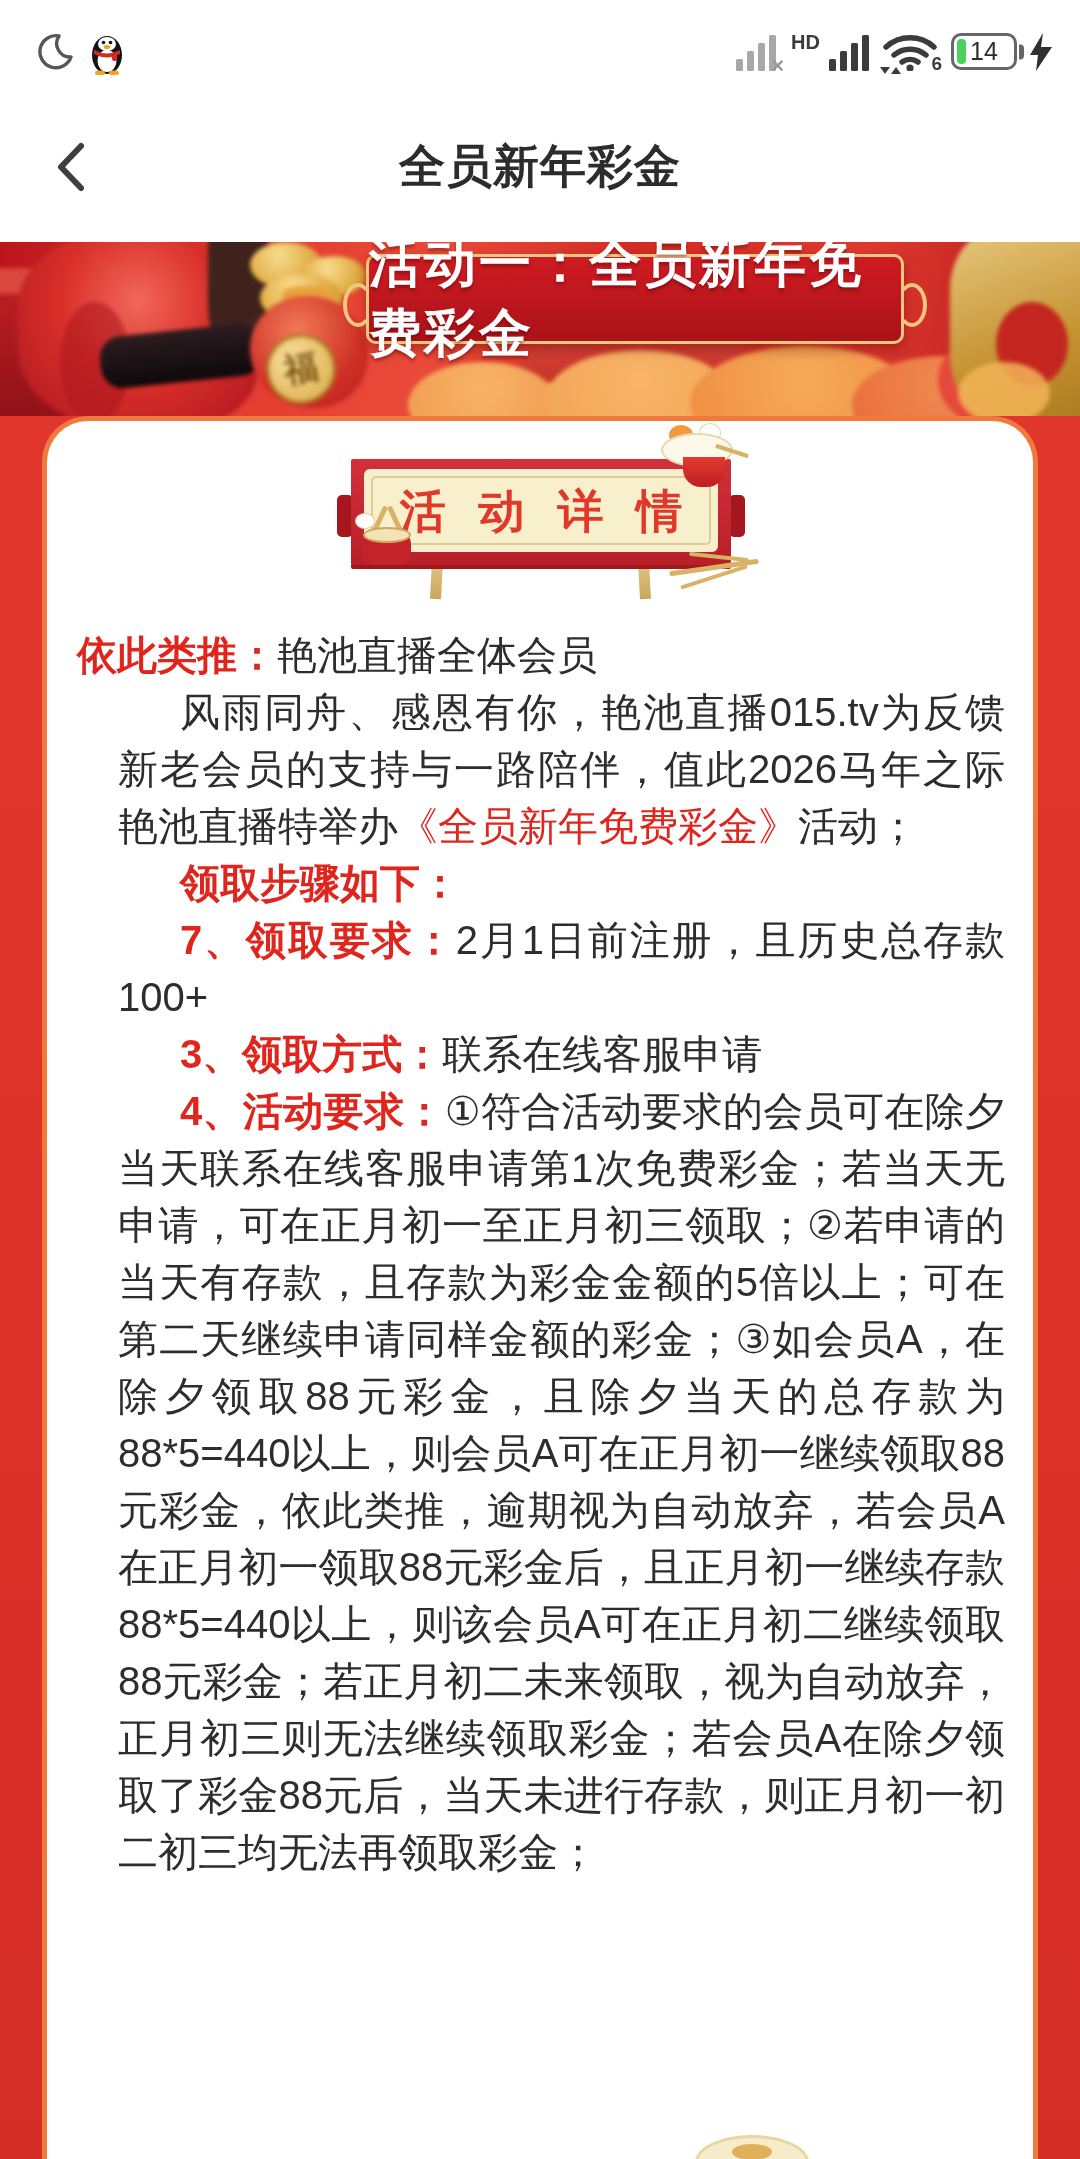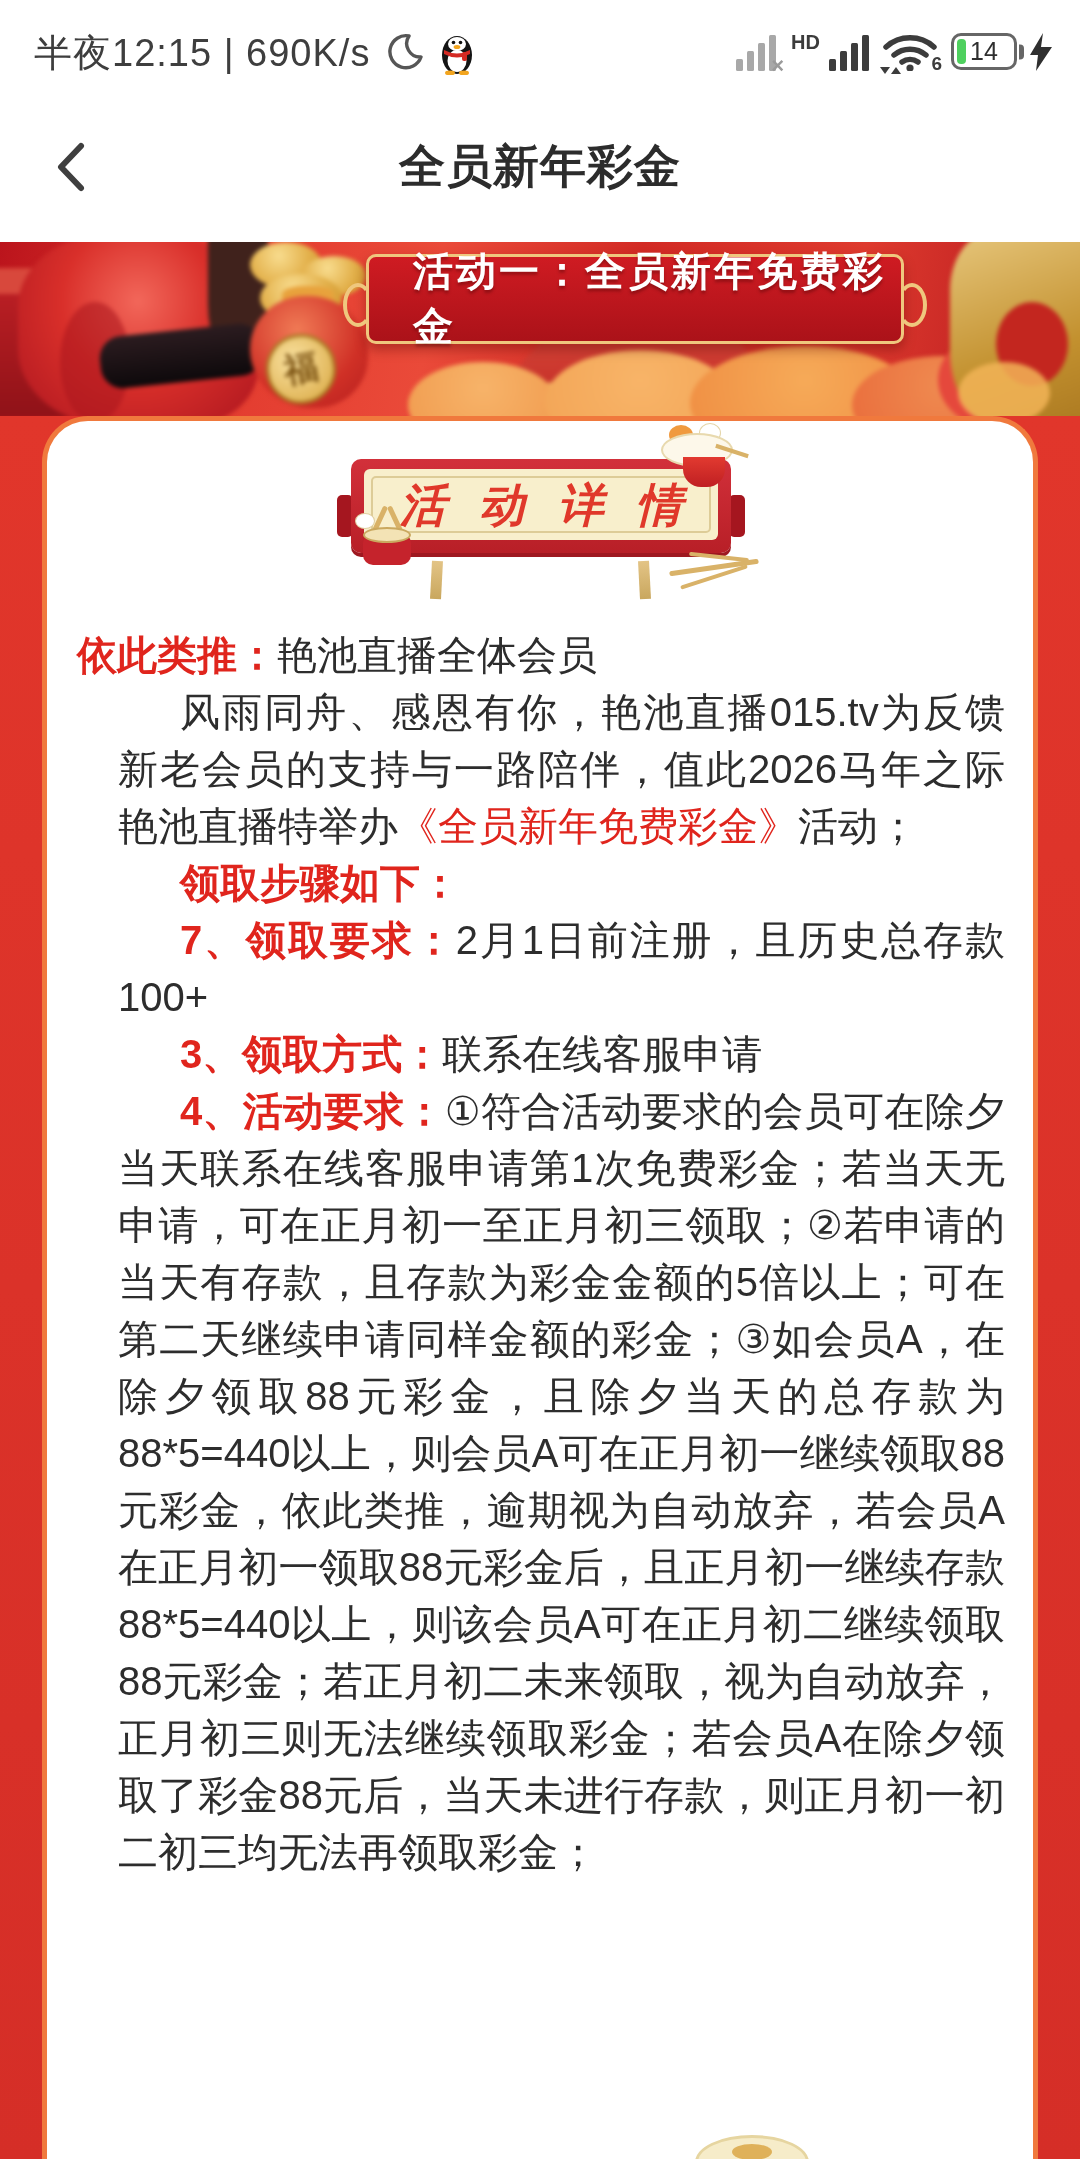--- a/index.html
+++ b/index.html
@@ -75,30 +75,30 @@
     background:linear-gradient(160deg,#e7c77d,#c3912f 60%,#a8761f);}
   .horse-red{right:12px;top:60px;width:72px;height:84px;border-radius:50%;background:#c3261f;}
   .gold-swirl{right:30px;top:120px;width:92px;height:62px;border-radius:50%;background:#f2b457;opacity:.85;}
   .banner-titlebox{position:absolute;left:366px;top:12px;width:538px;height:90px;z-index:3;
     background:linear-gradient(180deg,#cf1b22,#ab1219);border:3px solid #efc77e;border-radius:10px;
     display:flex;align-items:center;justify-content:center;box-shadow:0 6px 12px rgba(80,0,0,.35);}
   .banner-titlebox::before,.banner-titlebox::after{content:'';position:absolute;top:26px;width:22px;height:36px;
     border:4px solid #efc77e;border-radius:50%;}
   .banner-titlebox::before{left:-26px;border-right-color:transparent;}
   .banner-titlebox::after{right:-26px;border-left-color:transparent;}
-  .banner-title{color:#fff;font-size:40px;font-weight:700;letter-spacing:3px;text-shadow:0 3px 3px rgba(60,0,0,.35);padding-left:44px;}
+  .banner-title{color:#fff;font-size:52px;font-weight:700;letter-spacing:3px;text-shadow:0 3px 3px rgba(60,0,0,.35);}
   
   .red-section{height:1743px;background:linear-gradient(180deg,var(--page_red,#e1362b),#d52e27);
     padding:0 42px;position:relative;}
   .card{width:100%;height:100%;background:#fff;border:5px solid var(--card_border,#f0793d);border-bottom:none;
     border-radius:46px 46px 0 0;position:relative;padding:38px 28px 0 30px;overflow:visible;}
   
   .plaque-wrap{width:380px;height:138px;margin:0 auto;position:relative;}
-  .p-board{position:absolute;left:0;top:0;width:380px;height:94px;border-radius:10px;
-    background:linear-gradient(#d2303a,#b81f27);box-shadow:0 4px 0 #9e1820;font-style:italic;}
+  .p-board{position:absolute;left:0;top:0;width:380px;height:106px;border-radius:2px;
+    background:linear-gradient(#d2303a,#b81f27);box-shadow:0 4px 0 #9e1820;}
   .p-inner{position:absolute;left:13px;top:10px;right:13px;bottom:13px;background:#f8efcc;border-radius:6px;}
   .p-inner::after{content:'';position:absolute;inset:7px;border:2px solid #ddcc97;border-radius:5px;}
   .p-title{position:absolute;inset:0;display:flex;align-items:center;justify-content:center;
     font-size:46px;font-weight:700;color:#e0382a;letter-spacing:10px;text-indent:10px;}
   .p-knob{position:absolute;top:36px;width:16px;height:42px;background:#a5161f;border-radius:5px;}
   .p-knob.l{left:-14px;} .p-knob.r{right:-14px;}
   .p-leg{position:absolute;top:102px;width:11px;height:38px;background:linear-gradient(#e3c486,#c9a75e);}
   .p-leg.l{left:80px;transform:rotate(3deg);} .p-leg.r{left:288px;transform:rotate(-3deg);}
   .p-drum{position:absolute;left:6px;top:60px;width:60px;height:50px;}
   .p-drum .body{position:absolute;left:6px;top:14px;width:48px;height:32px;border-radius:10px;background:#c5232c;}
@@ -129,21 +129,20 @@
   .bottom-deco::after{content:'';position:absolute;left:34px;top:6px;width:40px;height:16px;border-radius:50%;
     background:#d9a23f;opacity:.8;}
 </style>
 </head>
 <body>
 
 <div class="screen">
 
   <div class="statusbar">
     <div class="sb-left">
-      <span class="sb-text">半夜12:15 | 690K/s</span>
       <svg width="40" height="40" viewBox="0 0 40 40">
         <path d="M25 3 A16 16 0 1 0 37 24 A13.5 13.5 0 0 1 25 3 Z" fill="none" stroke="#565656" stroke-width="3.4" stroke-linejoin="round"></path>
       </svg>
       <svg width="38" height="44" viewBox="0 0 38 44">
         <ellipse cx="19" cy="24" rx="15" ry="19" fill="#141414"></ellipse>
         <ellipse cx="19" cy="30" rx="9.5" ry="11" fill="#ffffff"></ellipse>
         <ellipse cx="19" cy="13" rx="9" ry="7" fill="#ffffff"></ellipse>
         <circle cx="15.5" cy="11.5" r="1.8" fill="#111"></circle>
         <circle cx="22.5" cy="11.5" r="1.8" fill="#111"></circle>
         <ellipse cx="19" cy="16" rx="3.4" ry="2" fill="#f2a51f"></ellipse>

